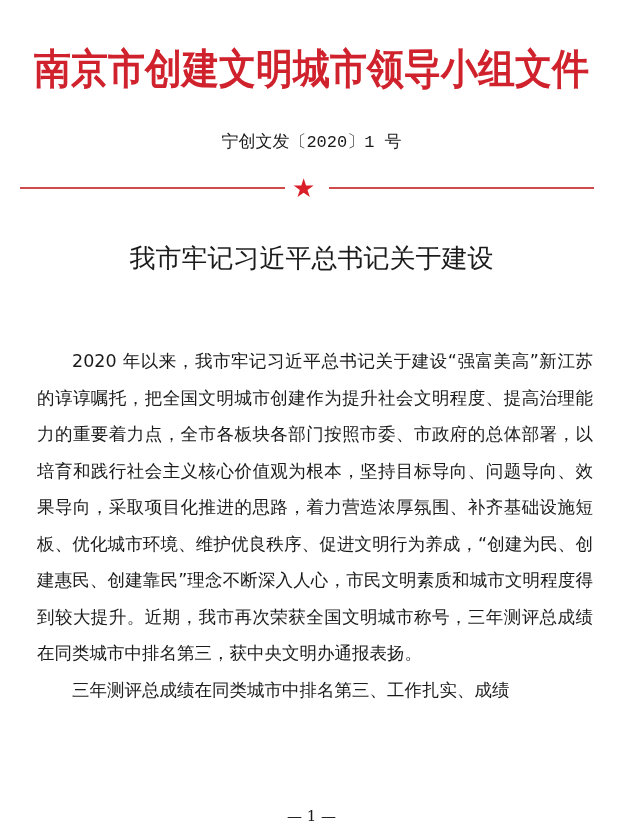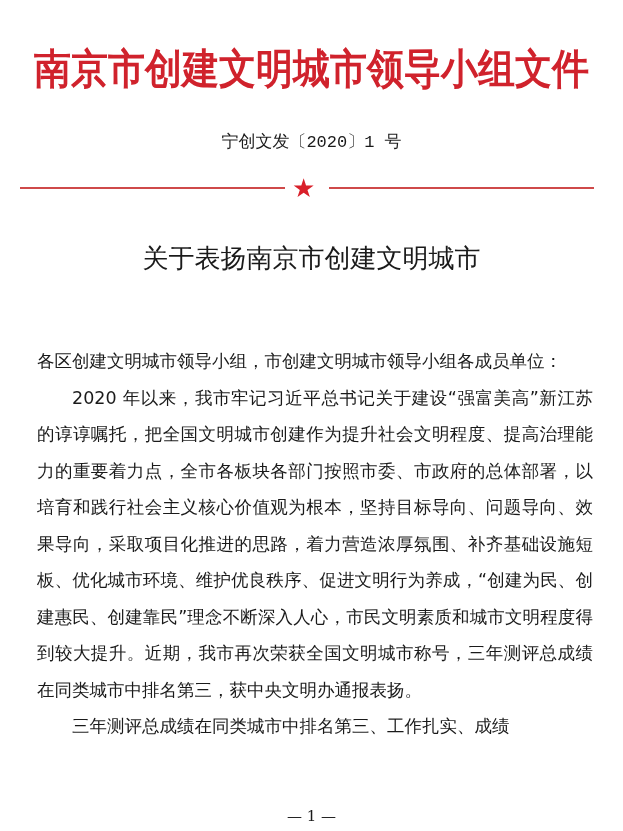--- a/index.html
+++ b/index.html
@@ -109,22 +109,21 @@
 
 <div class="doc-number">宁创文发〔2020〕1 号</div>
 
 <div class="divider">
   <div class="line left"></div>
   <span class="star">★</span>
   <div class="line right"></div>
 </div>
 
 <div class="doc-title">
-  <div>关于表扬南京市创建文明城市</div>
+  <div>我市牢记习近平总书记关于建设</div>
 </div>
 
 <div class="body-text">
-  <p>各区创建文明城市领导小组，市创建文明城市领导小组各成员单位：</p>
   <p class="indent">2020 年以来，我市牢记习近平总书记关于建设“强富美高”新江苏的谆谆嘱托，把全国文明城市创建作为提升社会文明程度、提高治理能力的重要着力点，全市各板块各部门按照市委、市政府的总体部署，以培育和践行社会主义核心价值观为根本，坚持目标导向、问题导向、效果导向，采取项目化推进的思路，着力营造浓厚氛围、补齐基础设施短板、优化城市环境、维护优良秩序、促进文明行为养成，“创建为民、创建惠民、创建靠民”理念不断深入人心，市民文明素质和城市文明程度得到较大提升。近期，我市再次荣获全国文明城市称号，三年测评总成绩在同类城市中排名第三，获中央文明办通报表扬。</p>
   <p class="indent">三年测评总成绩在同类城市中排名第三、工作扎实、成绩</p>
 </div>
 
 <div class="page-number">— 1 —</div>
 
 </body></html>

